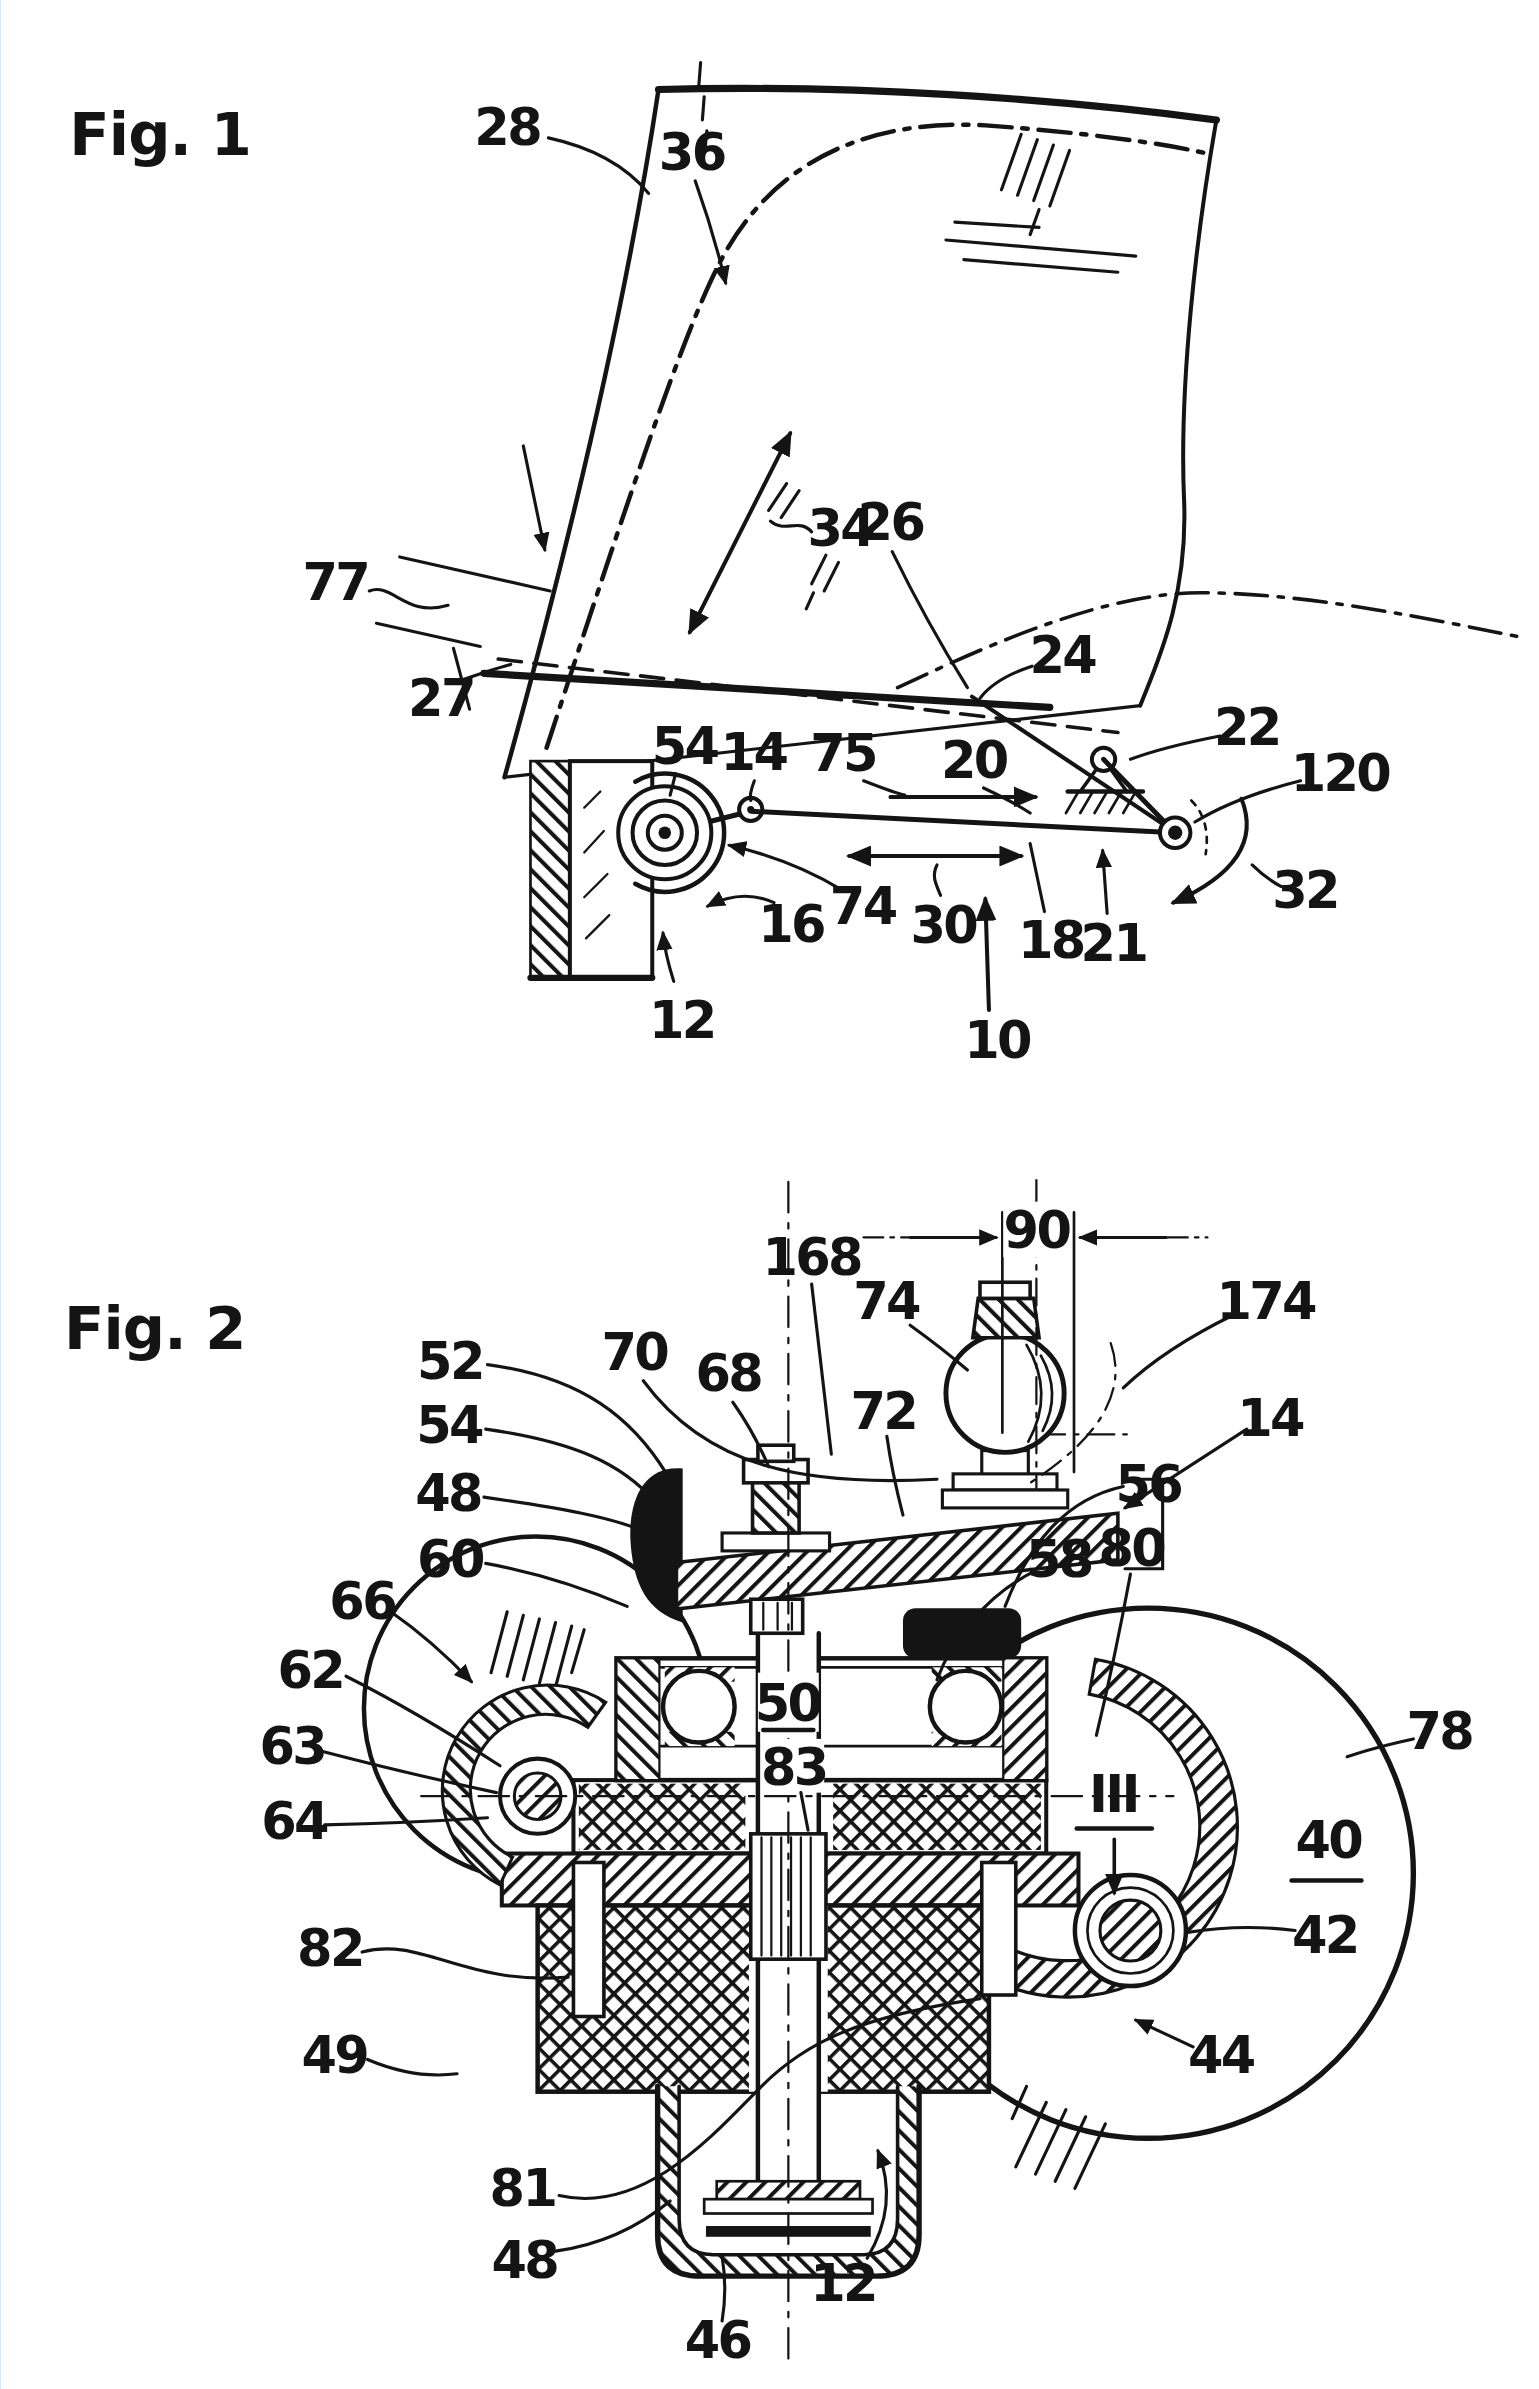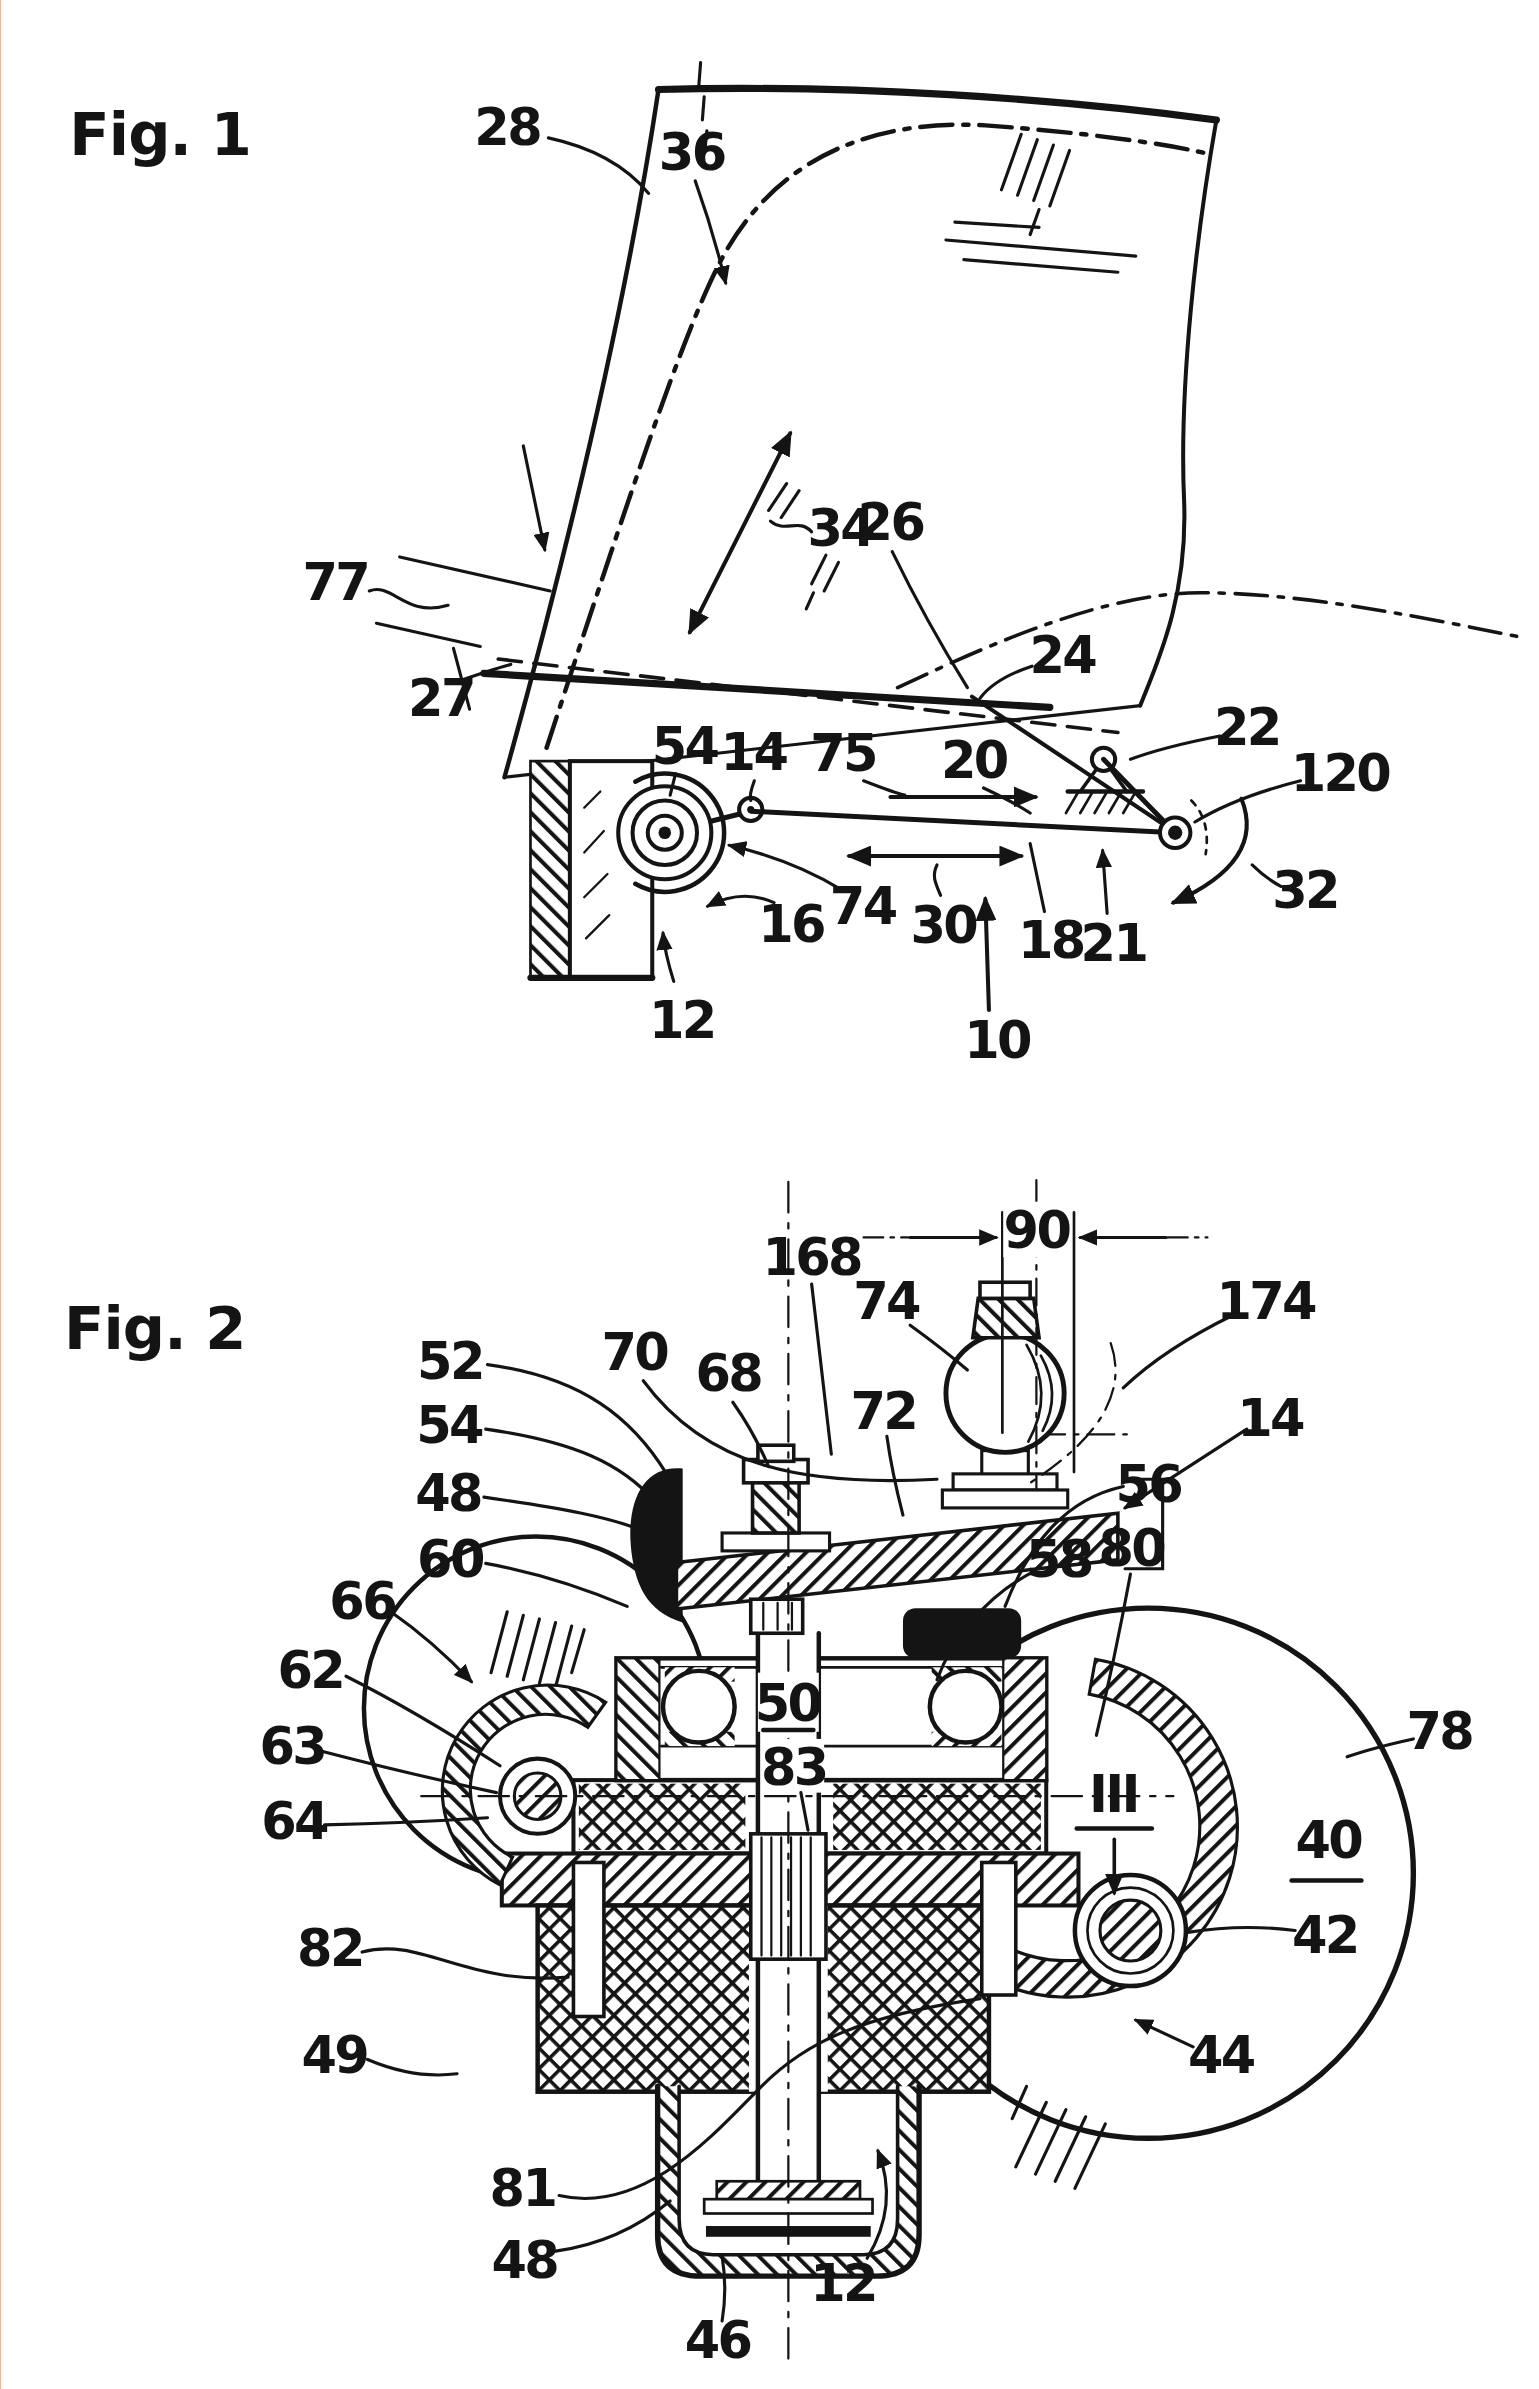--- a/index.html
+++ b/index.html
@@ -1,16 +1,16 @@
 <!DOCTYPE html>
 <html style="font-size:14.3px"><head>
 <meta charset="utf-8">
 <style>
   html,body{margin:0;padding:0;background:#fff;}
-  .page{width:1540px;height:2389px;position:relative;background:#c2410c;}
+  .page{width:1540px;height:2389px;position:relative;background:#7dd3fc;}
   svg{display:block;}
   .ref{font-family:"DejaVu Sans",sans-serif;font-weight:bold;font-size:57px;fill:#141414;letter-spacing:-3px;}
   .cap{font-family:"DejaVu Sans",sans-serif;font-weight:bold;font-size:66px;fill:#141414;letter-spacing:-1px;}
   .ink{stroke:#141414;fill:none;stroke-linecap:round;}
 </style>
 </head>
 <body>
 
 <div class="page">
 <svg viewBox="0 0 1719 2668" width="1540" height="2389">

